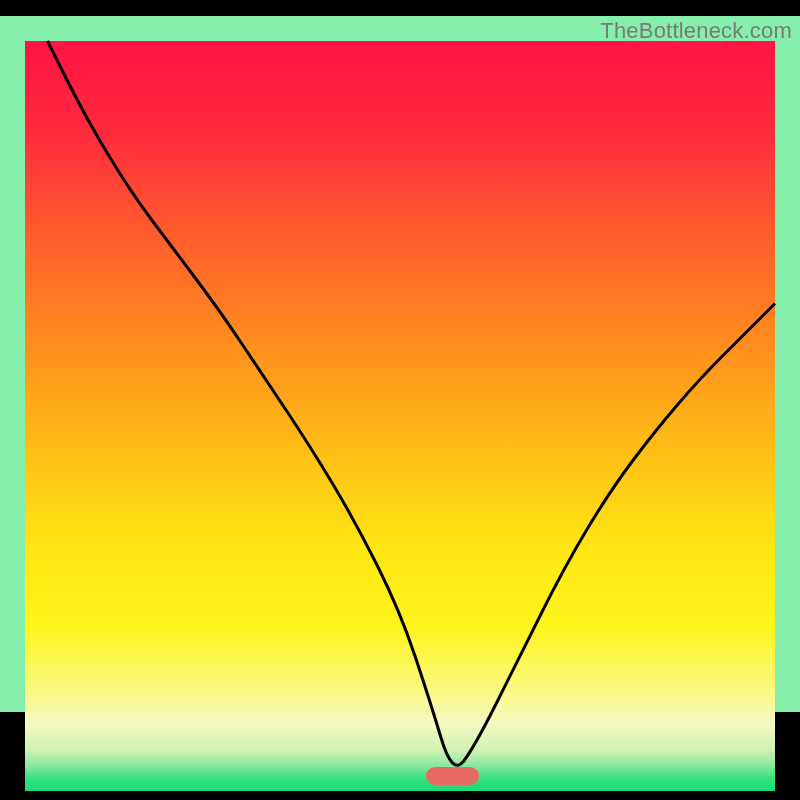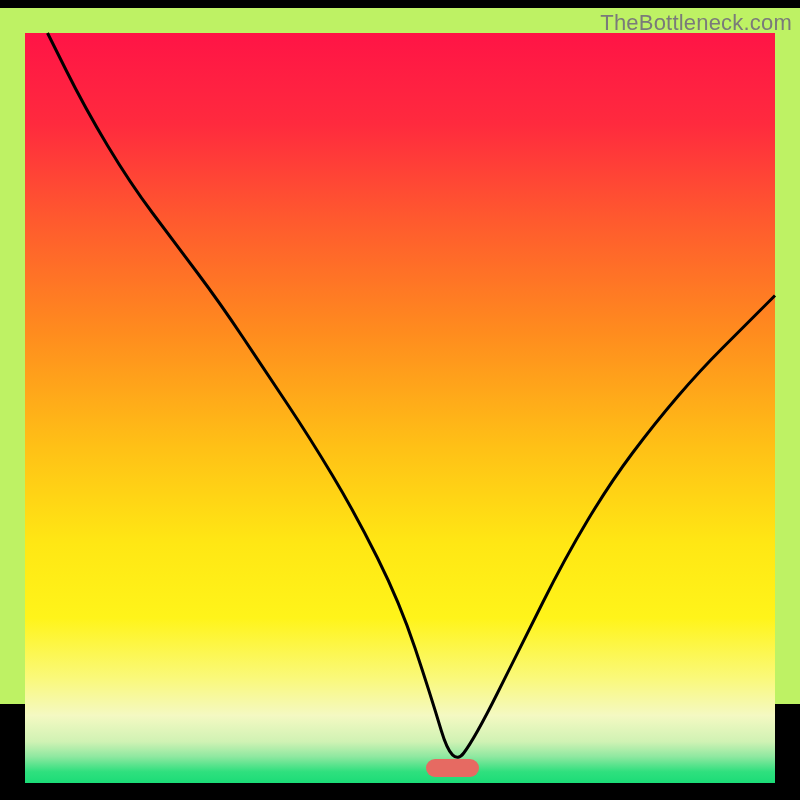--- a/index.html
+++ b/index.html
@@ -7,24 +7,24 @@
     padding: 0;
     width: 800px;
     height: 800px;
     background: #000;
     overflow: hidden;
     font-family: Arial, Helvetica, sans-serif;
   }
   .frame {
     position: absolute;
     left: 0;
-    top: 8px;
+    top: 16px;
     width: 800px;
     height: 696px;
-    background: #bef264;
+    background: #86efac;
   }
   .plot-area {
     position: absolute;
     left: 25px;
     top: 25px;
     width: 750px;
     height: 750px;
   }
   .watermark {
     position: absolute;

